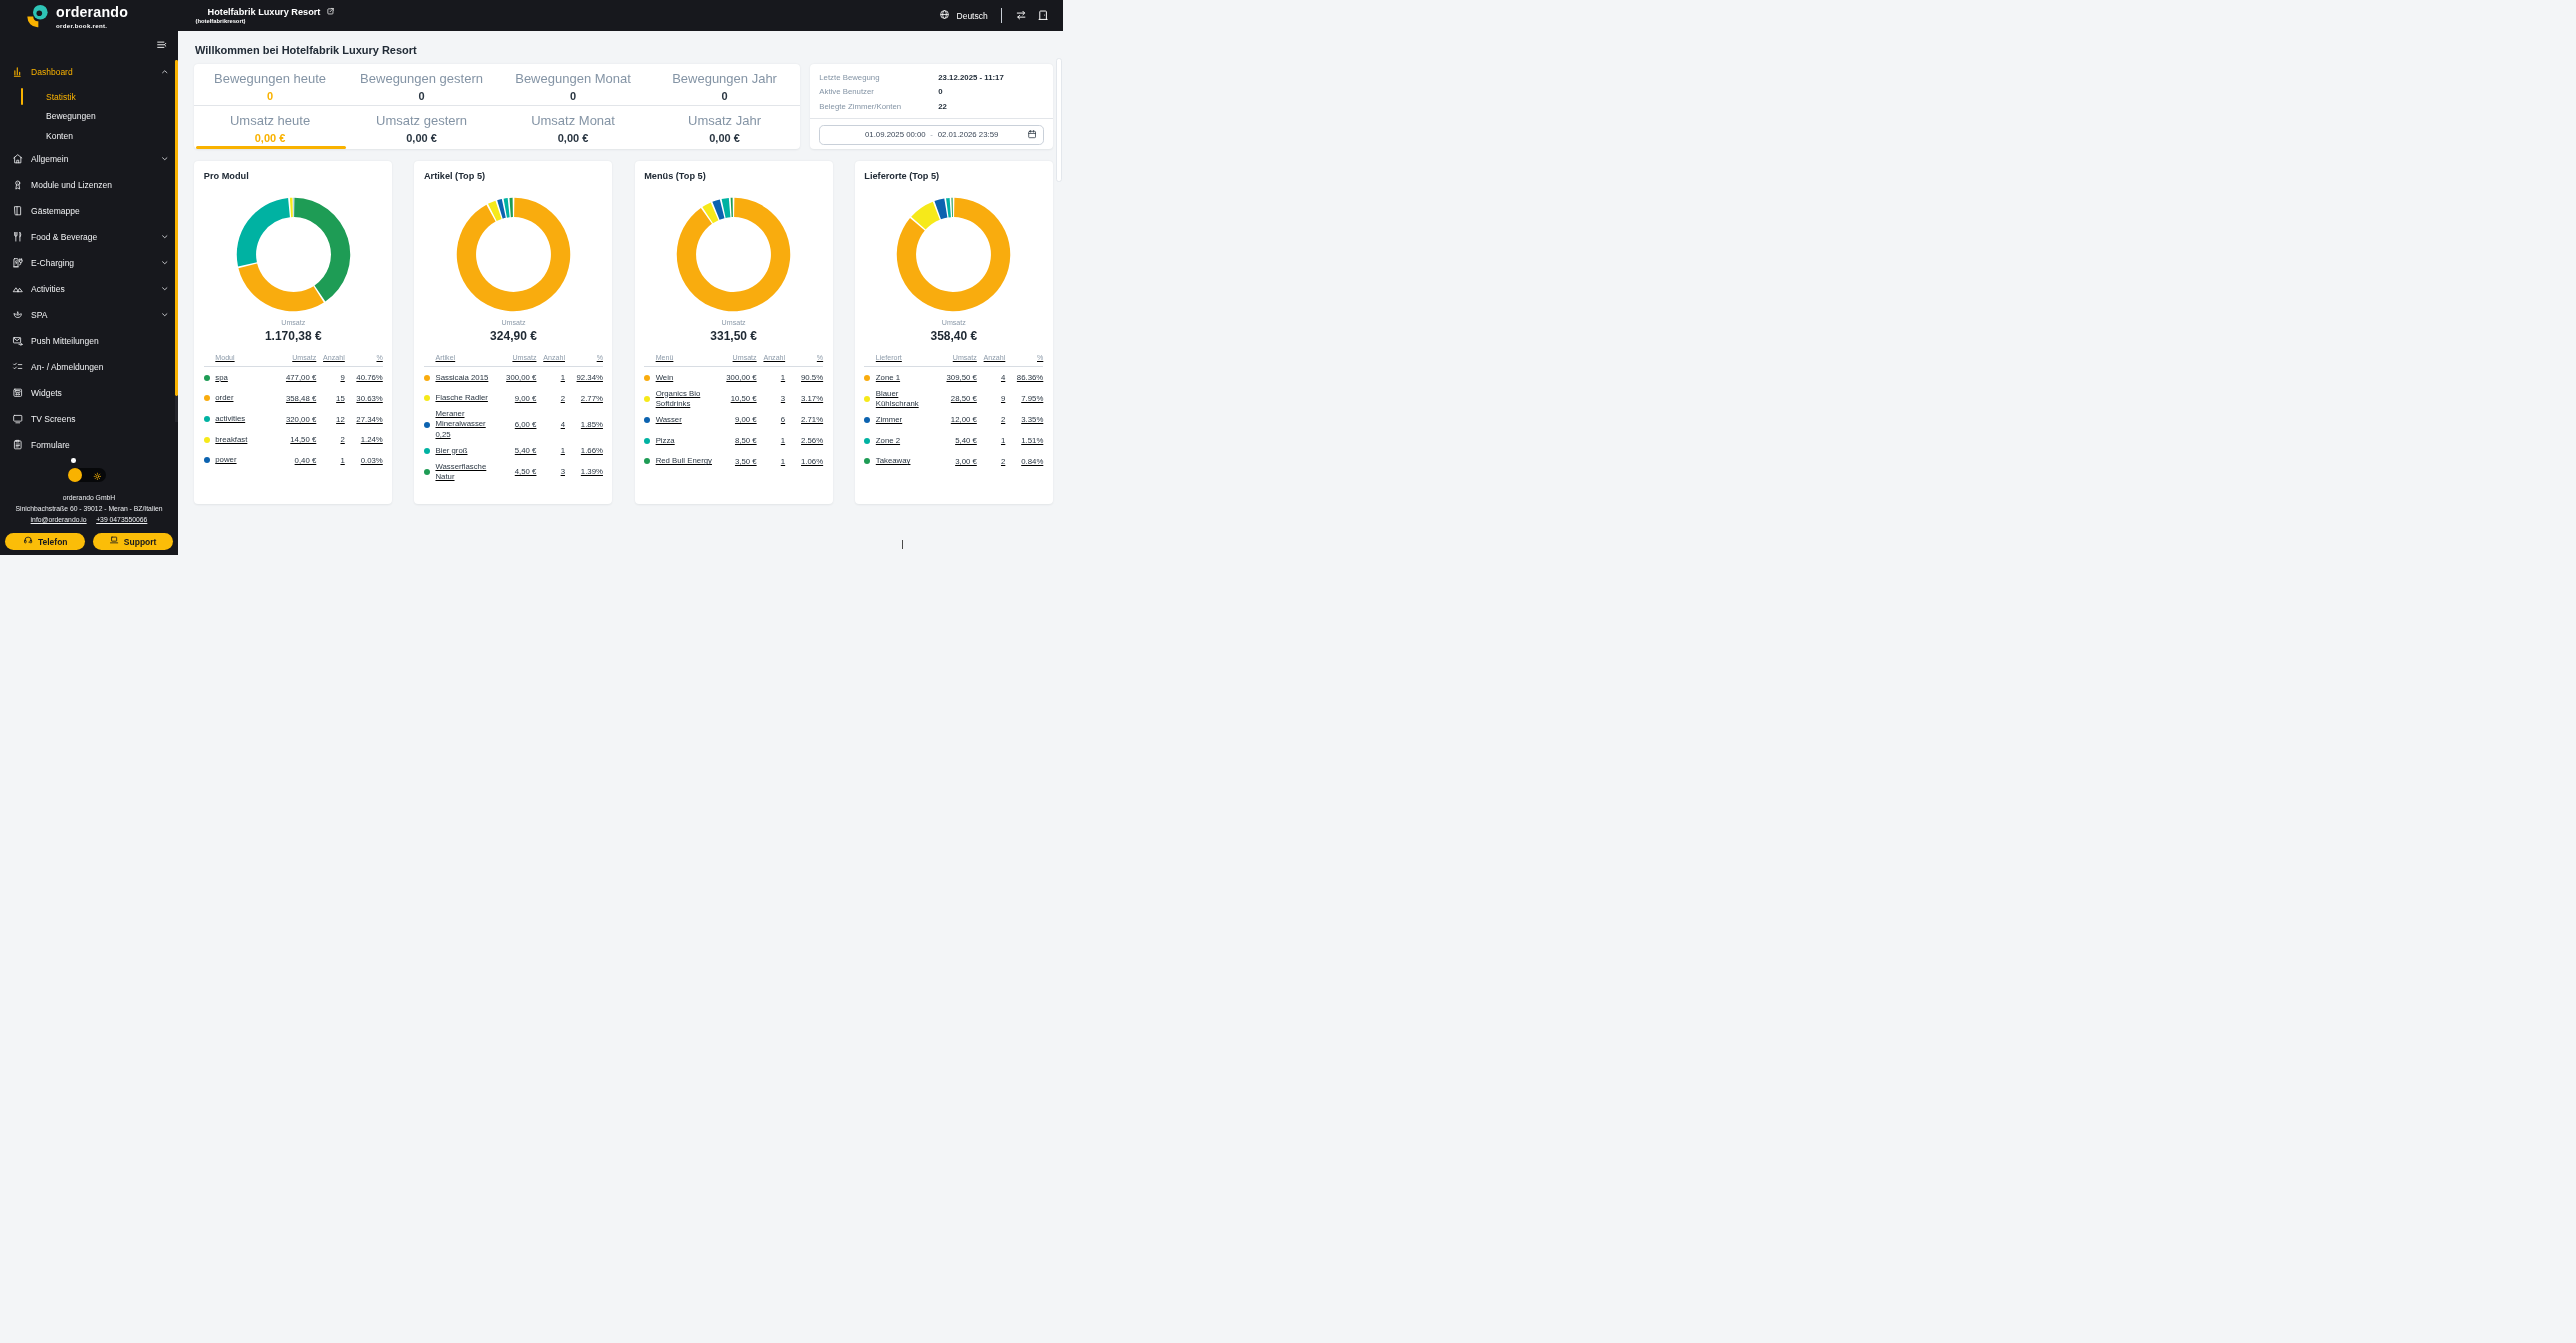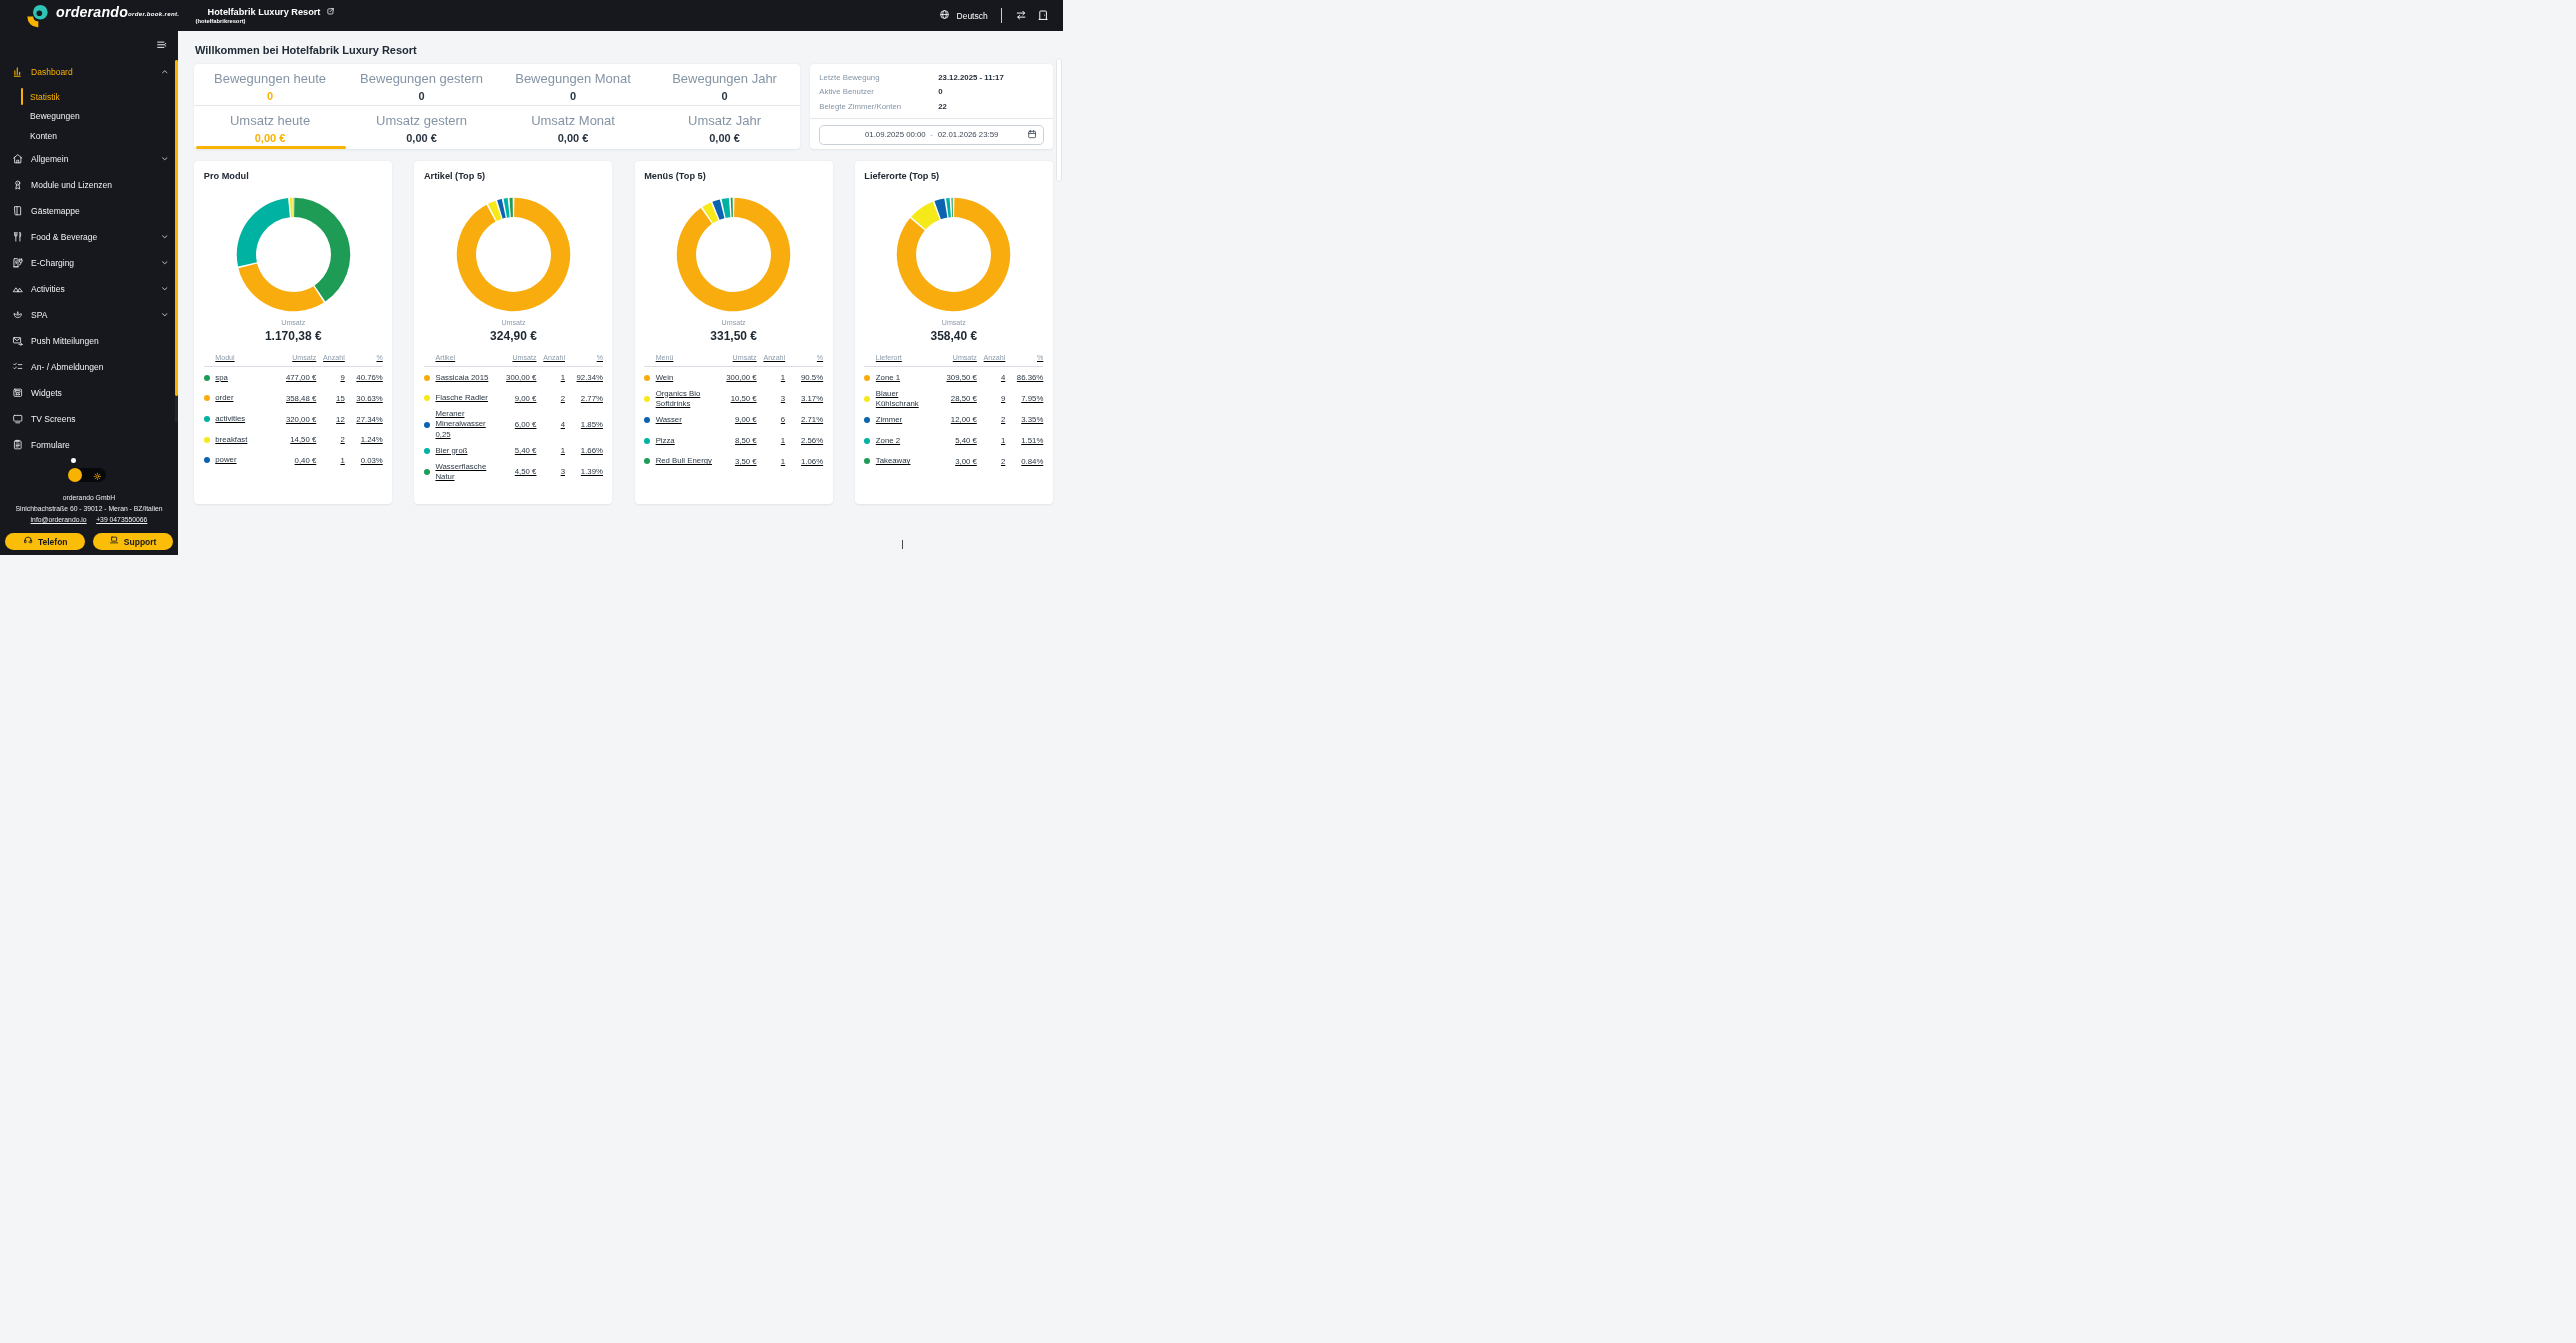--- a/index.html
+++ b/index.html
@@ -8,34 +8,34 @@
     font-family:"Liberation Sans", sans-serif;
     background:#F3F5F7;position:relative;
     -webkit-font-smoothing:antialiased;
   }
   .app{display:flex;width:1063px;height:555px;}
 
   
   .sidebar{width:178px;flex-shrink:0;background:#17181D;color:#F2F3F5;position:relative;display:flex;flex-direction:column;}
   .logo-row{display:flex;align-items:flex-start;gap:4.7px;padding:3.4px 0 0 24.4px;}
   .logo-mark{width:27px;height:27px;flex-shrink:0;}
-  .brand-col{display:flex;flex-direction:row;align-items:center;padding-top:2px;font-style:italic;}
+  .brand-col{display:flex;flex-direction:column;align-items:flex-start;padding-top:2px;}
   .brand-name{font-size:14.2px;font-weight:700;color:#FFFFFF;letter-spacing:0.2px;line-height:1;}
   .brand-tag{font-size:6.1px;font-weight:600;color:#FFFFFF;margin-top:2.7px;letter-spacing:0.3px;}
   .collapse-row{display:flex;justify-content:flex-end;padding:8.8px 10.2px 0 0;}
   .collapse-row svg{width:11.5px;height:11.5px;color:#fff;}
   .nav{margin-top:6.1px;}
   .nav-item{height:26px;display:flex;align-items:center;gap:8.1px;padding:0 8.8px 0 11.5px;font-size:8.5px;color:#F2F3F5;cursor:pointer;}
   .nav-item .lbl{flex:1;}
   .nav-item.accent{color:#F9B200;}
   .nav-icon{width:11.5px;height:11.5px;display:block;}
   .nav-icon svg{width:11.5px;height:11.5px;display:block;}
   .chev{width:9.5px;height:9.5px;color:#E8EAED;}
   .chev svg{width:9.5px;height:9.5px;display:block;}
-  .nav-sub{height:19.7px;display:flex;align-items:center;padding-left:30px;font-size:8.5px;color:#F2F3F5;position:relative;cursor:pointer;}
+  .nav-sub{height:19.7px;display:flex;align-items:center;padding-left:46px;font-size:8.5px;color:#F2F3F5;position:relative;cursor:pointer;}
   .nav-sub.first{margin-top:2px;}
   .nav-sub.active{color:#F9B200;}
   .nav-sub.active::before{content:"";position:absolute;left:21px;top:1.4px;bottom:1.4px;width:2px;border-radius:1.4px;background:#F9B200;}
   .side-track{position:absolute;right:0;top:60px;width:2.7px;height:362px;background:#24252B;}
   .side-thumb{position:absolute;right:0;top:60px;width:2.7px;height:336px;background:#F9B200;border-radius:1.4px;}
   .side-bottom{margin-top:auto;padding-bottom:4.7px;text-align:center;}
   .person-dot{width:4.7px;height:4.7px;border-radius:50%;background:#fff;margin-left:71px;}
   .theme-toggle{width:38px;height:14.2px;background:#07080A;border-radius:7.5px;margin:5.4px 0 0 68px;position:relative;cursor:pointer;}
   .theme-knob{position:absolute;left:0;top:0;width:14.2px;height:14.2px;border-radius:50%;background:#F9B200;}
   .theme-sun{position:absolute;right:4.1px;top:2.7px;width:8.8px;height:8.8px;color:#F9B200;}

